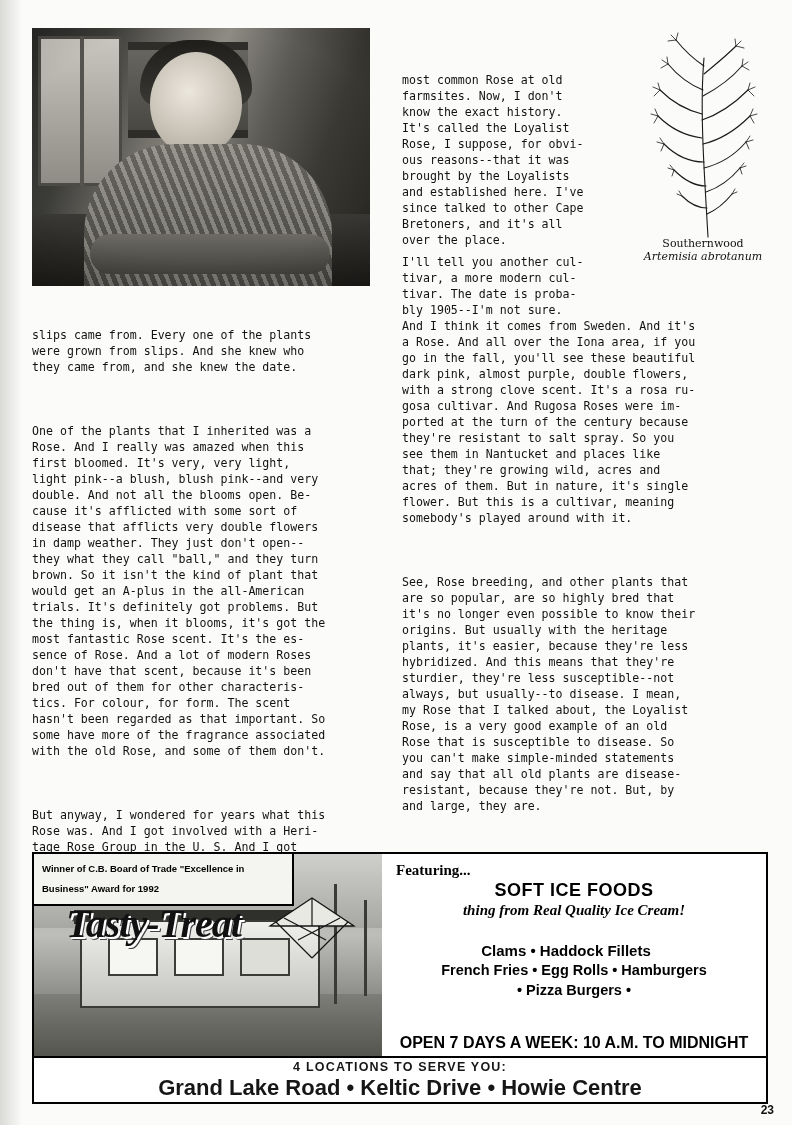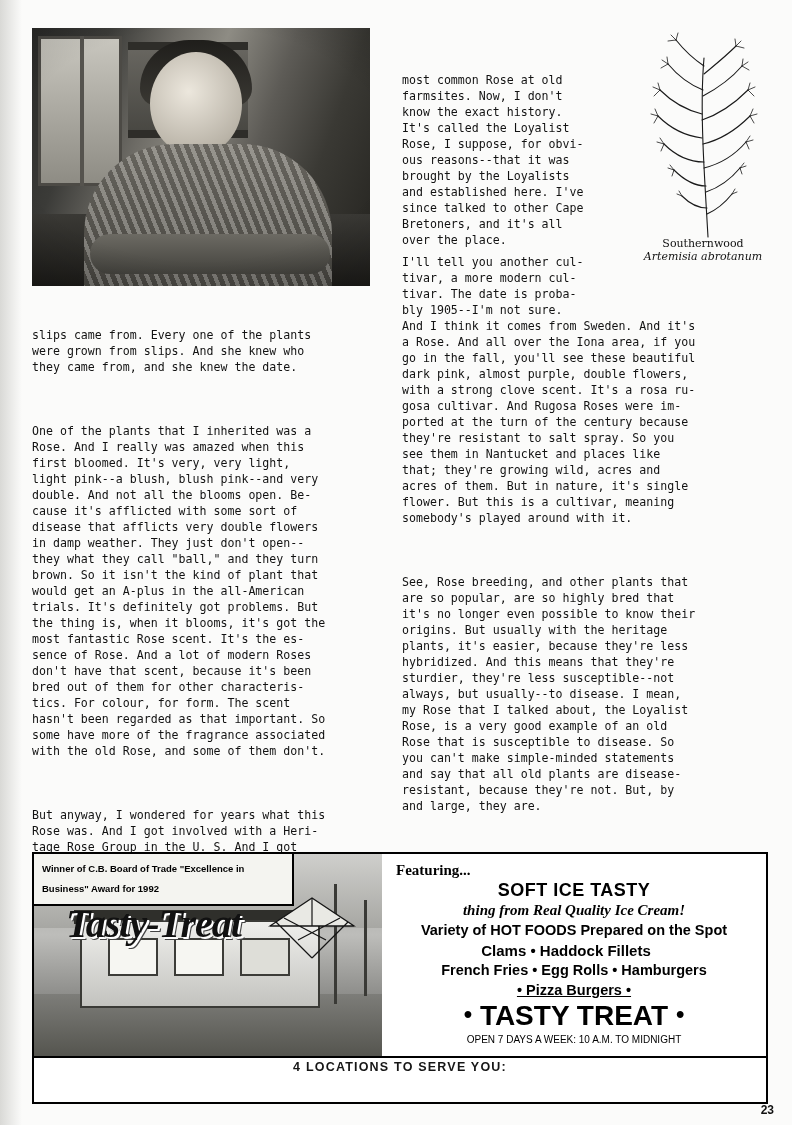--- a/index.html
+++ b/index.html
@@ -300,30 +300,30 @@
   .ad-l4 {
     position: absolute; left: 0; right: 16px; top: 88px;
     font-weight: bold; font-size: 15px;
   }
   .ad-l5 {
     position: absolute; left: 0; right: 0; top: 108px;
     font-weight: bold; font-size: 14.5px;
   }
   .ad-l6 {
     position: absolute; left: 0; right: 0; top: 128px;
-    font-weight: bold; font-size: 14.5px; text-decoration: underline;
+    font-weight: bold; font-size: 14.5px;
   }
   .ad-name {
     position: absolute; left: 0; right: 0; top: 146px;
     font-weight: bold; font-size: 28px; letter-spacing: 0px;
   }
   .ad-name .dot { font-size: 24px; vertical-align: 3px; }
   .ad-hours {
     position: absolute; left: 0; right: 0; top: 180px;
-    font-weight: normal; font-size: 10px;
+    font-weight: bold; font-size: 16px;
   }
   .ad-locations-bar {
     position: absolute;
     left: 0; right: 0;
     top: 202px;
     height: 46px;
     border-top: 2px solid #000;
     background: #fff;
     text-align: center;
     font-family: "Liberation Sans", sans-serif;
@@ -534,33 +534,28 @@
       <svg class="ad-umbrella" viewBox="0 0 92 70">
         <g stroke="#141414" stroke-width="1.2" fill="none">
           <path d="M4 30 L46 2 L88 30 Z" fill="#e9e9e4"></path>
           <path d="M46 2 L46 30 M4 30 L88 30 M18 22 L60 44 M74 22 L32 44 M10 26 L46 62 M82 26 L46 62"></path>
         </g>
       </svg>
     </div>
 
     <div class="ad-right">
       <div class="ad-featuring">Featuring...</div>
-      <div class="ad-l1">SOFT ICE TASTY</div>
+      <div class="ad-l1">SOFT ICE FOODS</div>
       <div class="ad-l2">thing from Real Quality Ice Cream!</div>
-      <div class="ad-l3">Variety of HOT FOODS Prepared on the Spot</div>
       <div class="ad-l4">Clams  •  Haddock Fillets</div>
       <div class="ad-l5">French Fries  •  Egg Rolls  •  Hamburgers</div>
       <div class="ad-l6">•  Pizza Burgers  •</div>
-      <div class="ad-name">
-        <span class="dot">•</span>
-        <span>TASTY TREAT</span>
-        <span class="dot">•</span>
-      </div>
       <div class="ad-hours">OPEN 7 DAYS A WEEK: 10 A.M. TO MIDNIGHT</div>
     </div>
 
     <div class="ad-locations-bar">
       <div class="ad-loc-title">4 LOCATIONS TO SERVE YOU:</div>
+      <div class="ad-loc-list">Grand Lake Road   •   Keltic Drive   •   Howie Centre</div>
     </div>
   </div>
 
   <div class="page-number">23</div>
 </div>
 
 </body></html>

